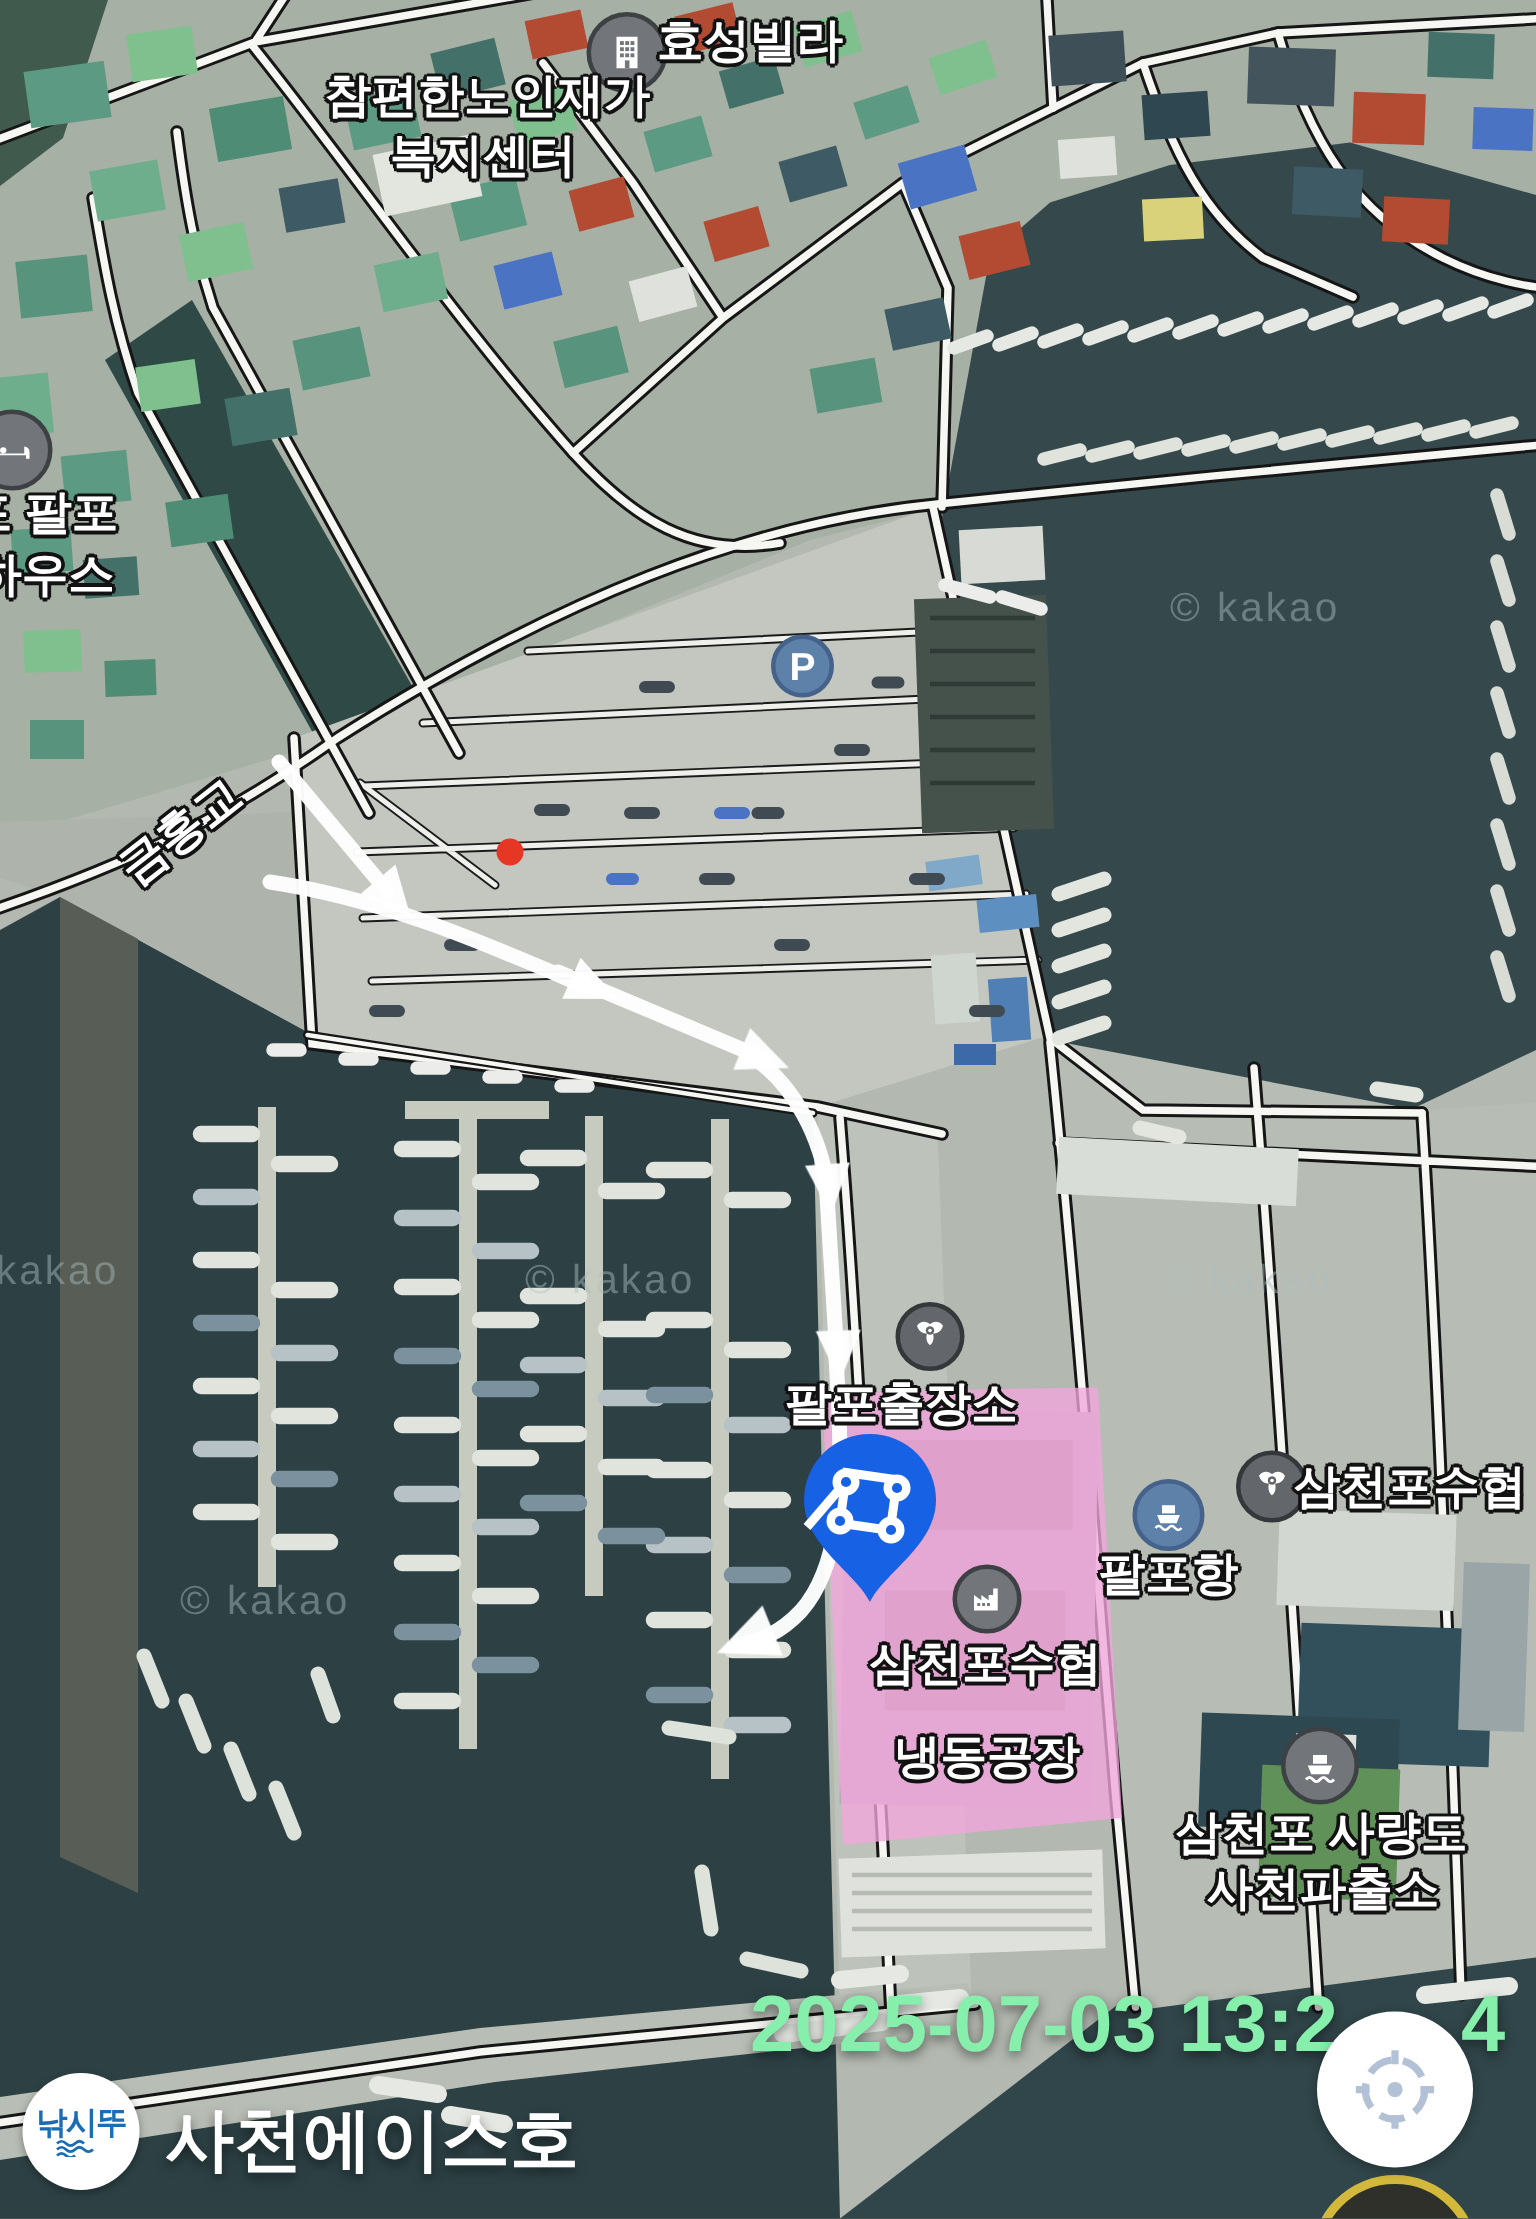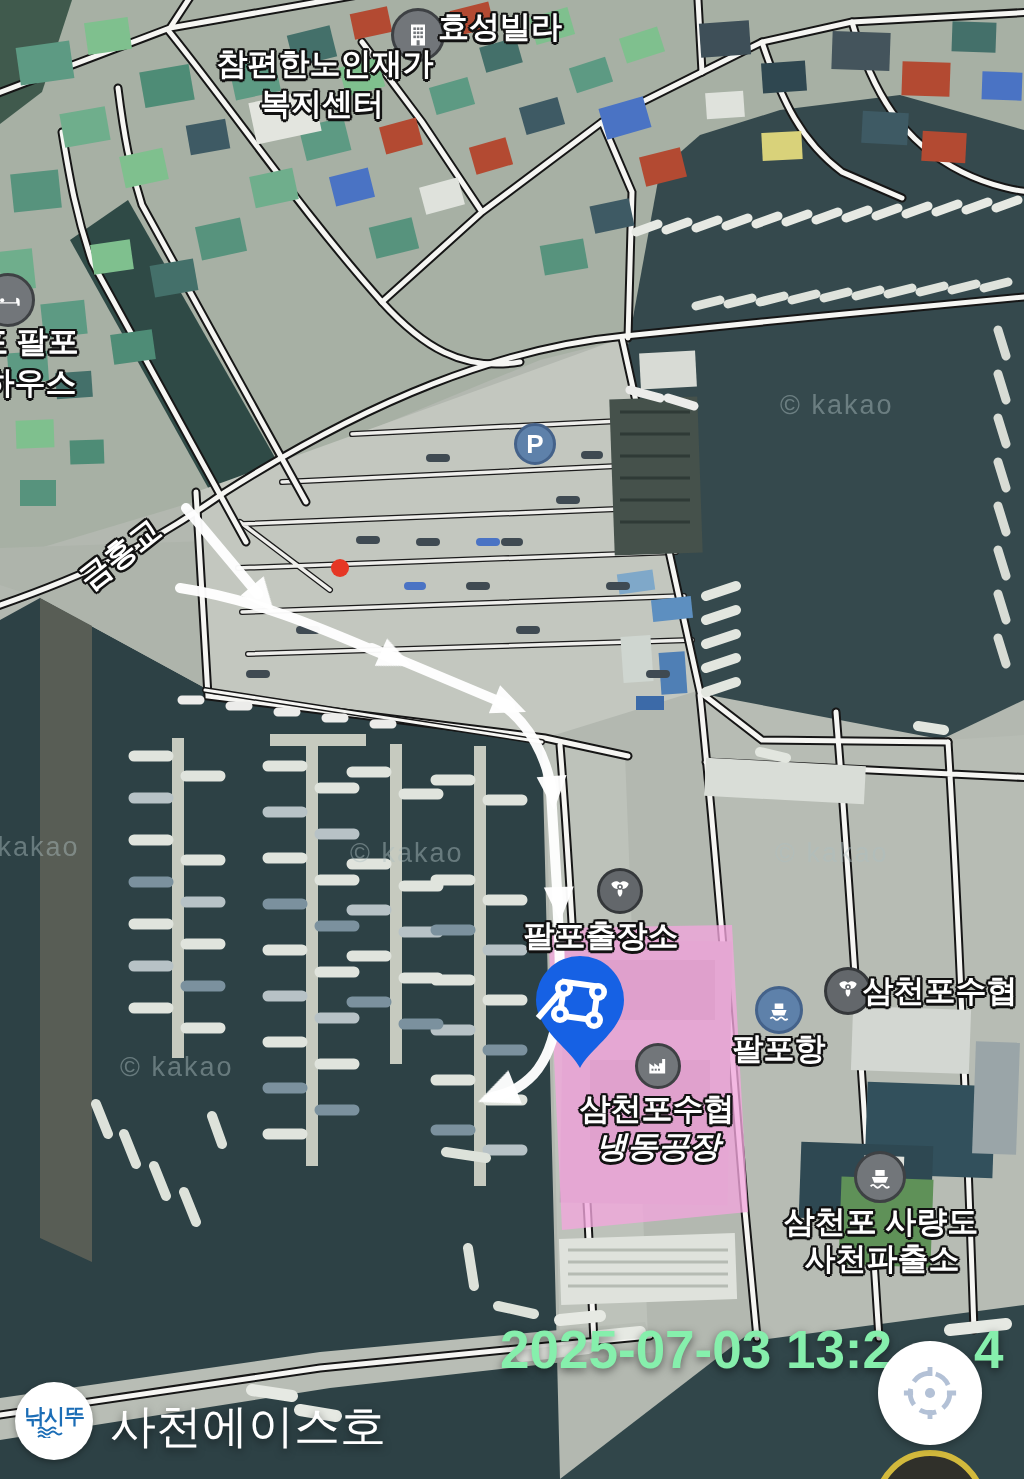--- a/index.html
+++ b/index.html
@@ -20,21 +20,21 @@
   .poi .pletter{color:#fff;font-weight:700;font-size:26px;line-height:1;}
   .wm{position:absolute;color:#aebfc1;opacity:.45;font-size:27px;letter-spacing:2px;z-index:10;}
   .ace{position:absolute;left:277px;top:1050px;width:196px;height:78px;background:#3ad4b8;
        border-radius:16px;display:flex;align-items:center;justify-content:center;color:#fff;
        font-size:45px;font-weight:600;letter-spacing:3px;z-index:20;}
   .pin{position:absolute;left:532px;top:952px;z-index:26;}
   .footer-logo{position:absolute;left:15px;top:1382px;width:78px;height:78px;border-radius:50%;
        background:#fff;display:flex;flex-direction:column;align-items:center;justify-content:center;
        z-index:40;box-shadow:0 2px 6px rgba(0,0,0,.35);}
   .footer-logo .ltxt{color:#1b6db6;font-weight:800;font-size:21px;line-height:1;letter-spacing:-1px;}
-  .footer-title{position:absolute;left:110px;top:1396px;color:#fff;font-weight:400;font-size:46px;
+  .footer-title{position:absolute;left:110px;top:1396px;color:#fff;font-weight:700;font-size:46px;
        z-index:40;text-shadow:0 3px 8px rgba(0,0,0,.5);white-space:nowrap;}
   .ts{position:absolute;top:1319px;color:#86efac;font-weight:600;font-size:53px;z-index:38;
       text-shadow:0 3px 8px rgba(0,0,0,.5);white-space:nowrap;}
   .ts.part1{right:132px;}
   .ts.part2{left:974px;}
   .locate-btn{position:absolute;left:878px;top:1341px;width:104px;height:104px;border-radius:50%;
       background:#fff;display:flex;align-items:center;justify-content:center;z-index:42;
       box-shadow:0 2px 8px rgba(0,0,0,.3);}
   .yellow-btn{position:absolute;left:874px;top:1450px;width:112px;height:112px;border-radius:50%;
       background:#30302a;border:6px solid #d2b93c;box-sizing:border-box;z-index:41;}
@@ -315,21 +315,21 @@
   <div class="lbl" style="left:500px;top:27px;">효성빌라</div>
   <div class="lbl" style="left:325px;top:64px;">참편한노인재가</div>
   <div class="lbl" style="left:322px;top:104px;">복지센터</div>
   <div class="lbl" style="left:28px;top:342px;">포 팔포</div>
   <div class="lbl" style="left:30px;top:383px;">하우스</div>
   <div class="lbl rot" style="left:120px;top:554px;">금홍교</div>
   <div class="lbl" style="left:601px;top:936px;">팔포출장소</div>
   <div class="lbl" style="left:940px;top:991px;">삼천포수협</div>
   <div class="lbl" style="left:779px;top:1049px;">팔포항</div>
   <div class="lbl" style="left:657px;top:1109px;">삼천포수협</div>
-  <div class="lbl" style="left:658px;top:1147px;font-style:italic;">냉동공장</div>
+  <div class="lbl" style="left:658px;top:1171px;">냉동공장</div>
   <div class="lbl" style="left:881px;top:1222px;">삼천포 사량도</div>
   <div class="lbl" style="left:882px;top:1259px;">사천파출소</div>
 
 
   <svg class="pin" width="96" height="120" viewBox="0 0 96 120">
     <path d="M48,116 C38,96 4,78 4,48 A44,44 0 1 1 92,48 C92,78 58,96 48,116 Z" fill="#1661e4"></path>
     <g stroke="#fff" stroke-width="6" fill="none">
       <path d="M6,66 L30,38"></path>
       <rect x="30" y="32" width="34" height="34" transform="rotate(8 47 49)"></rect>
     </g>

